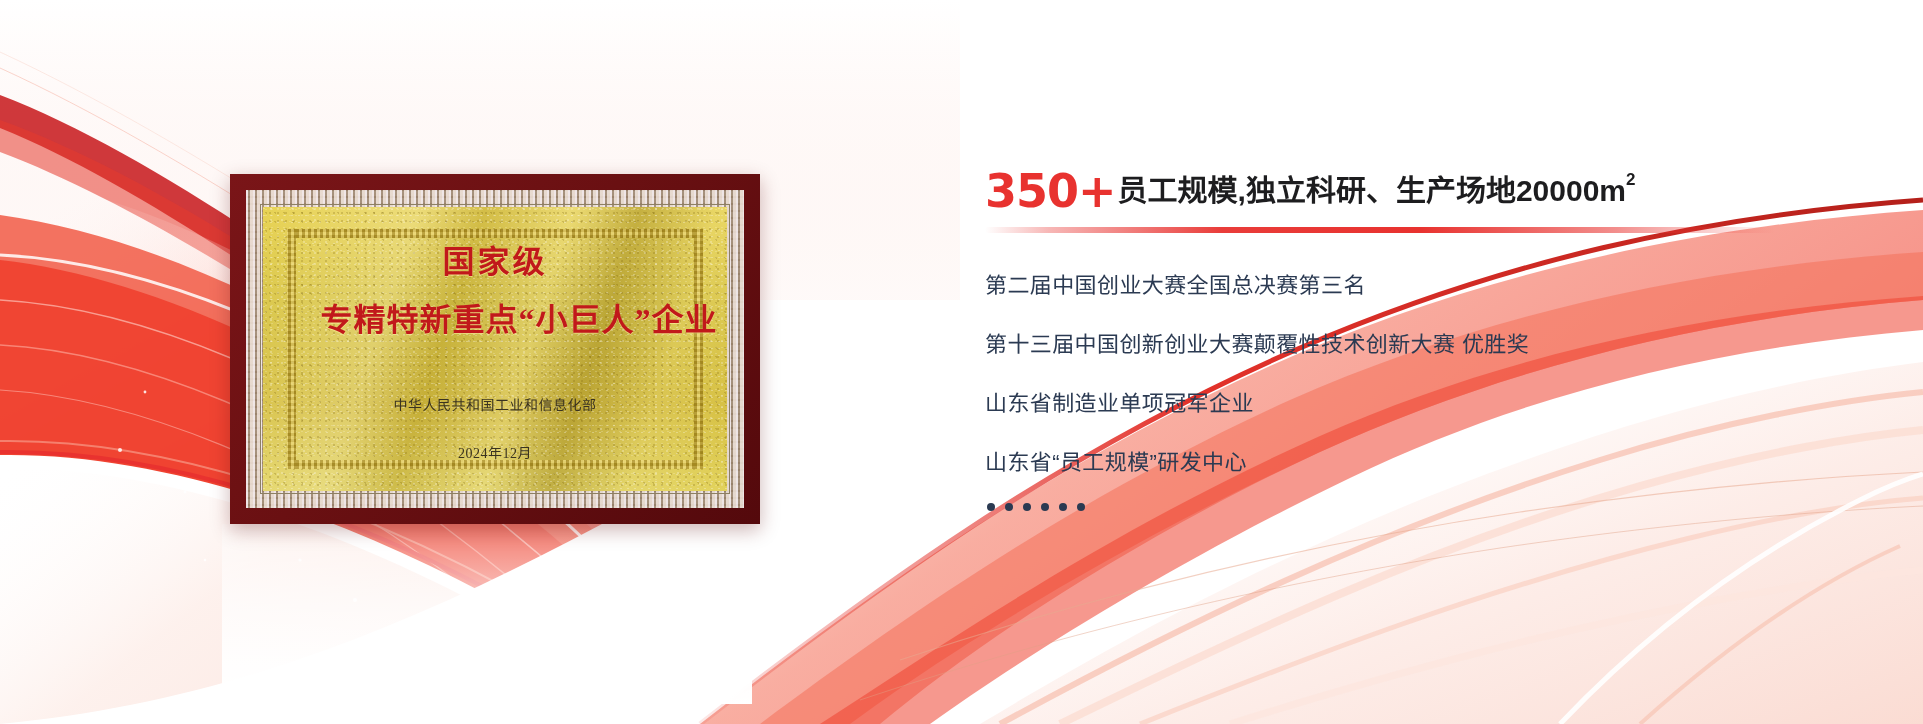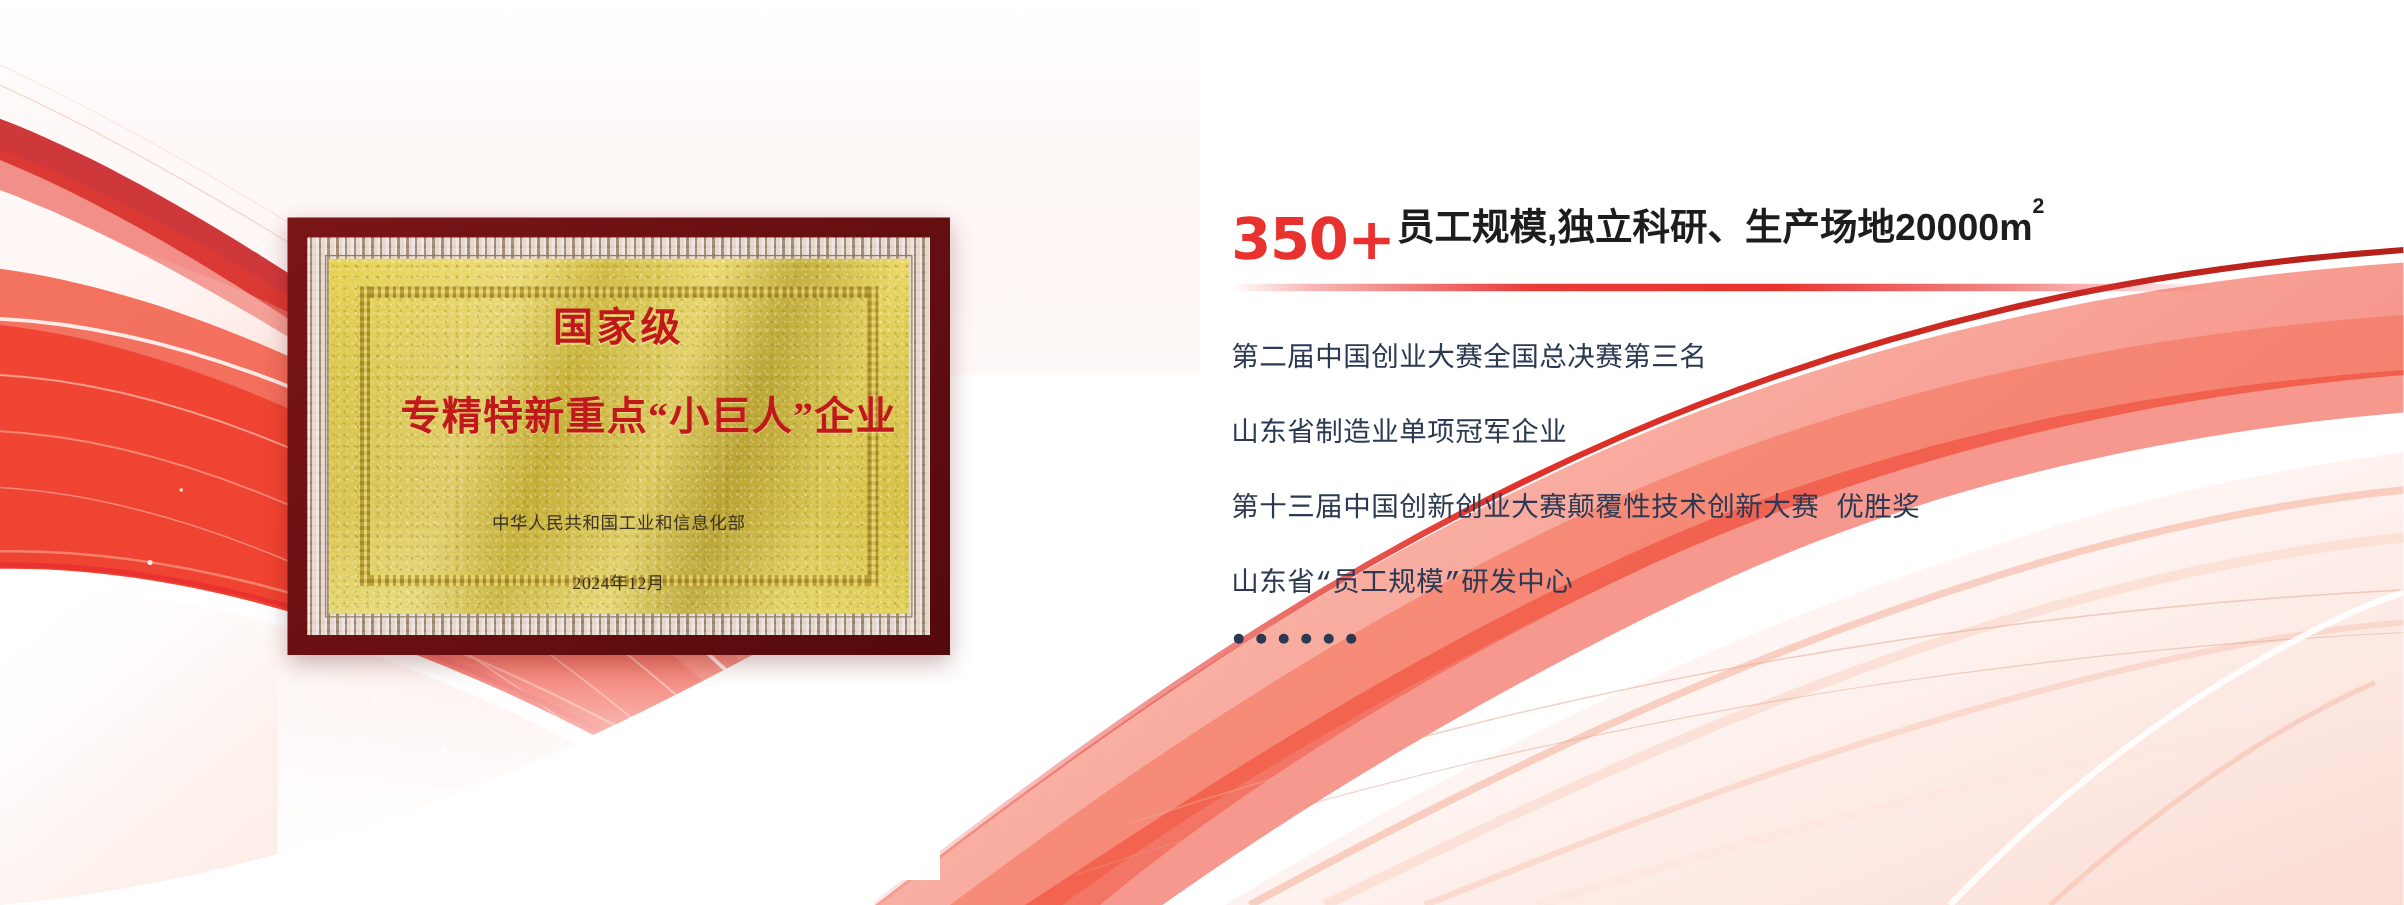--- a/index.html
+++ b/index.html
@@ -148,21 +148,21 @@
   .plaque-title-1 {
     margin-top: 62px;
     font-family: "Liberation Serif", "DejaVu Serif", serif;
     font-weight: bold;
     font-size: 32px;
     letter-spacing: 3px;
     color: #c1191b;
     text-shadow: 0 1px 0 rgba(255,240,160,.6);
   }
   .plaque-title-2 {
-    margin-top: 25px;
+    margin-top: 12px;
     font-family: "Liberation Serif", "DejaVu Serif", serif;
     font-weight: bold;
     font-size: 32px;
     letter-spacing: 1px;
     color: #c1191b;
     text-shadow: 0 1px 0 rgba(255,240,160,.6);
     padding-left: 48px;
   }
   .plaque-issuer {
     margin-top: 54px;
@@ -203,21 +203,21 @@
   .content {
     position: absolute;
     left: 985px;
     top: 168px;
     width: 820px;
   }
   .headline {
     white-space: nowrap;
     line-height: 1;
     display: flex;
-    align-items: flex-start;
+    align-items: center;
   }
   .headline .num {
     font-family: "DejaVu Sans", "Liberation Sans", sans-serif;
     font-weight: bold;
     font-size: 46px;
     color: #e8322f;
     letter-spacing: -1px;
   }
   .headline .rest {
     font-family: Liberation Sans, sans-serif;
@@ -249,21 +249,21 @@
       rgba(232,50,47,.55) 80%,
       rgba(232,50,47,0) 100%);
   }
 
   .honor-list {
     margin-top: 34px;
     list-style: none;
     padding: 0;
   }
   .honor-item {
-    font-family: Liberation Mono, monospace;
+    font-family: Liberation Sans, sans-serif;
     font-size: 22px;
     color: #2b3a52;
     letter-spacing: .4px;
     margin-bottom: 27px;
     white-space: nowrap;
   }
   .dots-row {
     display: flex;
     gap: 10px;
     margin-top: 6px;
@@ -413,22 +413,22 @@
     <div class="headline">
       <span class="num">350+</span>
       <span class="rest">员工规模,独立科研、生产场地20000m</span>
       <span class="sup">2</span>
     </div>
 
     <div class="headline-rule"></div>
 
     <ul class="honor-list">
       <li class="honor-item">第二届中国创业大赛全国总决赛第三名</li>
+      <li class="honor-item">第十三届中国创新创业大赛颠覆性技术创新大赛 优胜奖</li>
       <li class="honor-item">山东省制造业单项冠军企业</li>
-      <li class="honor-item">第十三届中国创新创业大赛颠覆性技术创新大赛 优胜奖</li>
       <li class="honor-item">山东省“员工规模”研发中心</li>
     </ul>
 
     <div class="dots-row">
       <span class="dot"></span>
       <span class="dot"></span>
       <span class="dot"></span>
       <span class="dot"></span>
       <span class="dot"></span>
       <span class="dot"></span>

